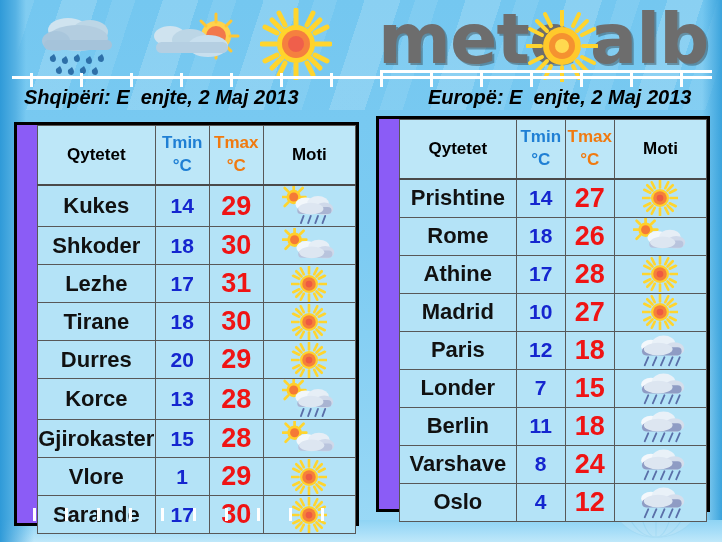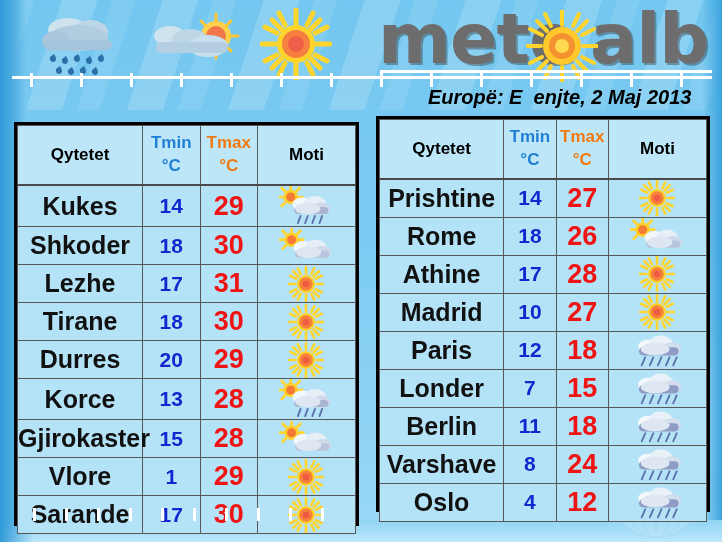--- a/index.html
+++ b/index.html
@@ -91,41 +91,41 @@
     white-space:pre;
   }
   .title-right{
     position:absolute;left:428px;top:86px;
     font-family:"Liberation Sans",sans-serif;
     font-style:italic;font-weight:bold;font-size:20px;color:#000;
     white-space:pre;
   }
 
   
-  .panel{position:absolute;border:3px solid #000;background:#8b5cf6;box-sizing:border-box;}
+  .panel{position:absolute;border:3px solid #000;background:#8b5cf6;box-sizing:border-box;padding-left:20px;}
   .panel.left{left:14px;top:122px;width:345px;height:404px;}
   .panel.right{left:376px;top:116px;width:334px;height:396px;}
 
   table.wx{border-collapse:collapse;width:100%;height:100%;table-layout:fixed;}
   table.wx td,table.wx th{
     border:1px solid #585858;
     background:#b4e3f7;
     text-align:center;
     padding:0;
     font-family:"Liberation Sans",sans-serif;
   }
   table.wx thead th{
     border-bottom:2px solid #4a4a4a;
     background:#bde7f8;
   }
   .hdr-city{color:#000;font-size:17px;font-weight:bold;}
   .hdr-tmin{color:#1f7fd4;font-size:17px;font-weight:bold;line-height:1.35;}
   .hdr-tmax{color:#f07a10;font-size:17px;font-weight:bold;line-height:1.35;}
   .hdr-moti{color:#000;font-size:17px;font-weight:bold;}
-  .c-city{color:#111;font-size:25px;font-weight:bold;}
+  .c-city{color:#111;font-size:22px;font-weight:bold;}
   .c-tmin{color:#1526cf;font-size:21px;font-weight:bold;}
   .c-tmax{color:#ef1414;font-size:27px;font-weight:bold;}
   .c-moti{}
   .moti-wrap{display:flex;align-items:center;justify-content:center;height:100%;}
   .rowtick{position:absolute;left:0;bottom:2px;width:100%;height:14px;pointer-events:none;}
   .rowtick i{position:absolute;bottom:0;width:3px;height:13px;background:#fff;}
 
   svg{display:block;}
 </style>
 </head>
@@ -273,20 +273,21 @@
       <i class="tick" style="left:330px"></i>
         <i class="tick" style="left:380px"></i>
       <i class="tick" style="left:430px"></i>
         <i class="tick" style="left:480px"></i>
       <i class="tick" style="left:530px"></i>
         <i class="tick" style="left:580px"></i>
       <i class="tick" style="left:630px"></i>
         <i class="tick" style="left:680px"></i>
     </div>
 
+    <div class="title-left">Shqipëri: E  enjte, 2 Maj 2013</div>
     <div class="title-right">Europë: E  enjte, 2 Maj 2013</div>
   </div>
 
   <div class="panel left">
     <table class="wx">
       <colgroup>
           <col style="width:37%">
           <col style="width:17%">
           <col style="width:17%">
           <col style="width:29%">

